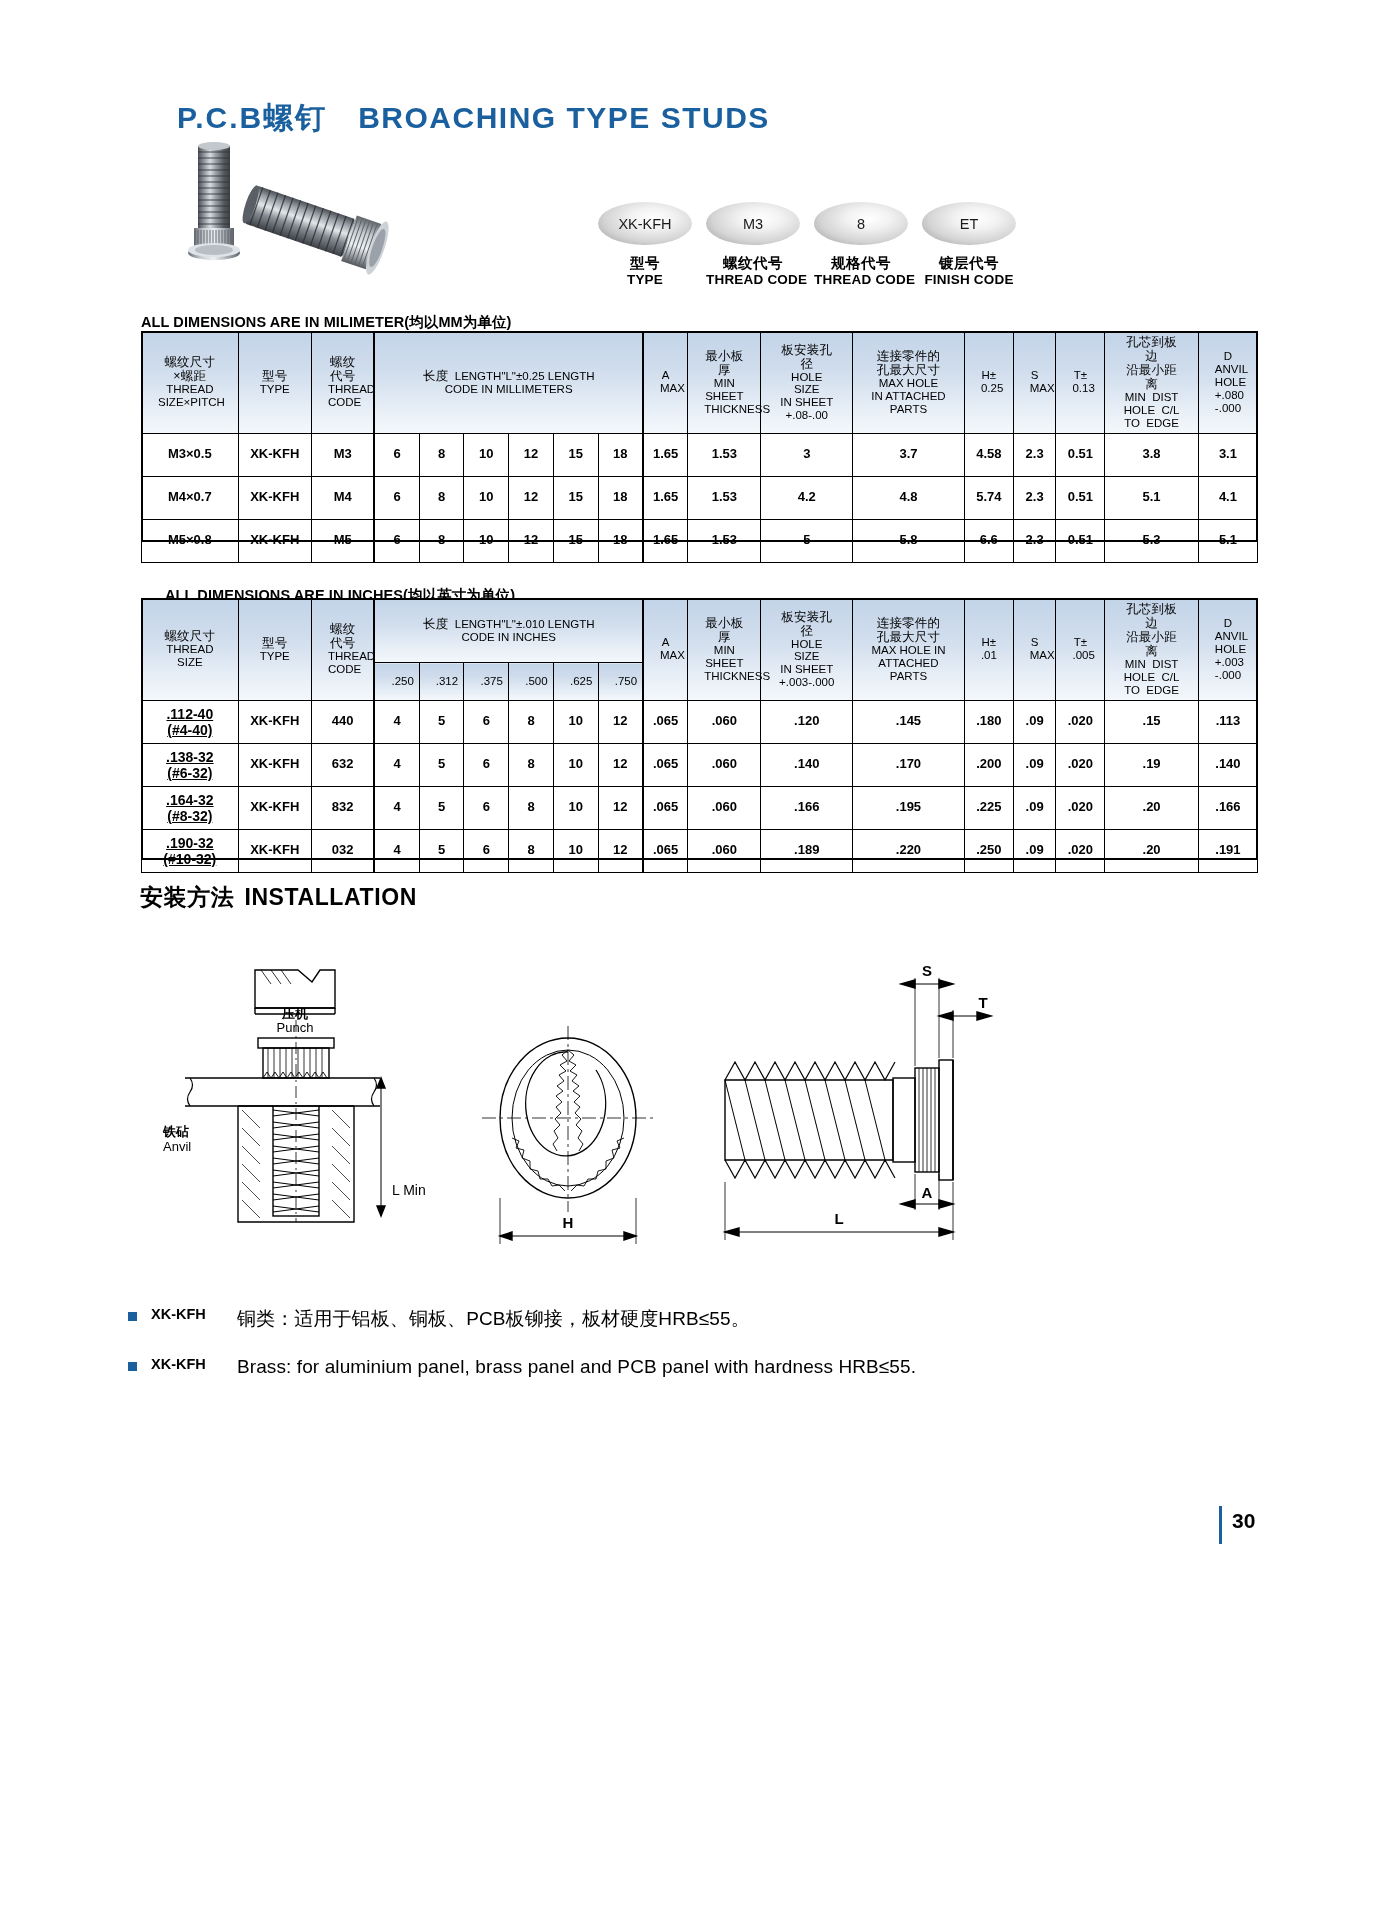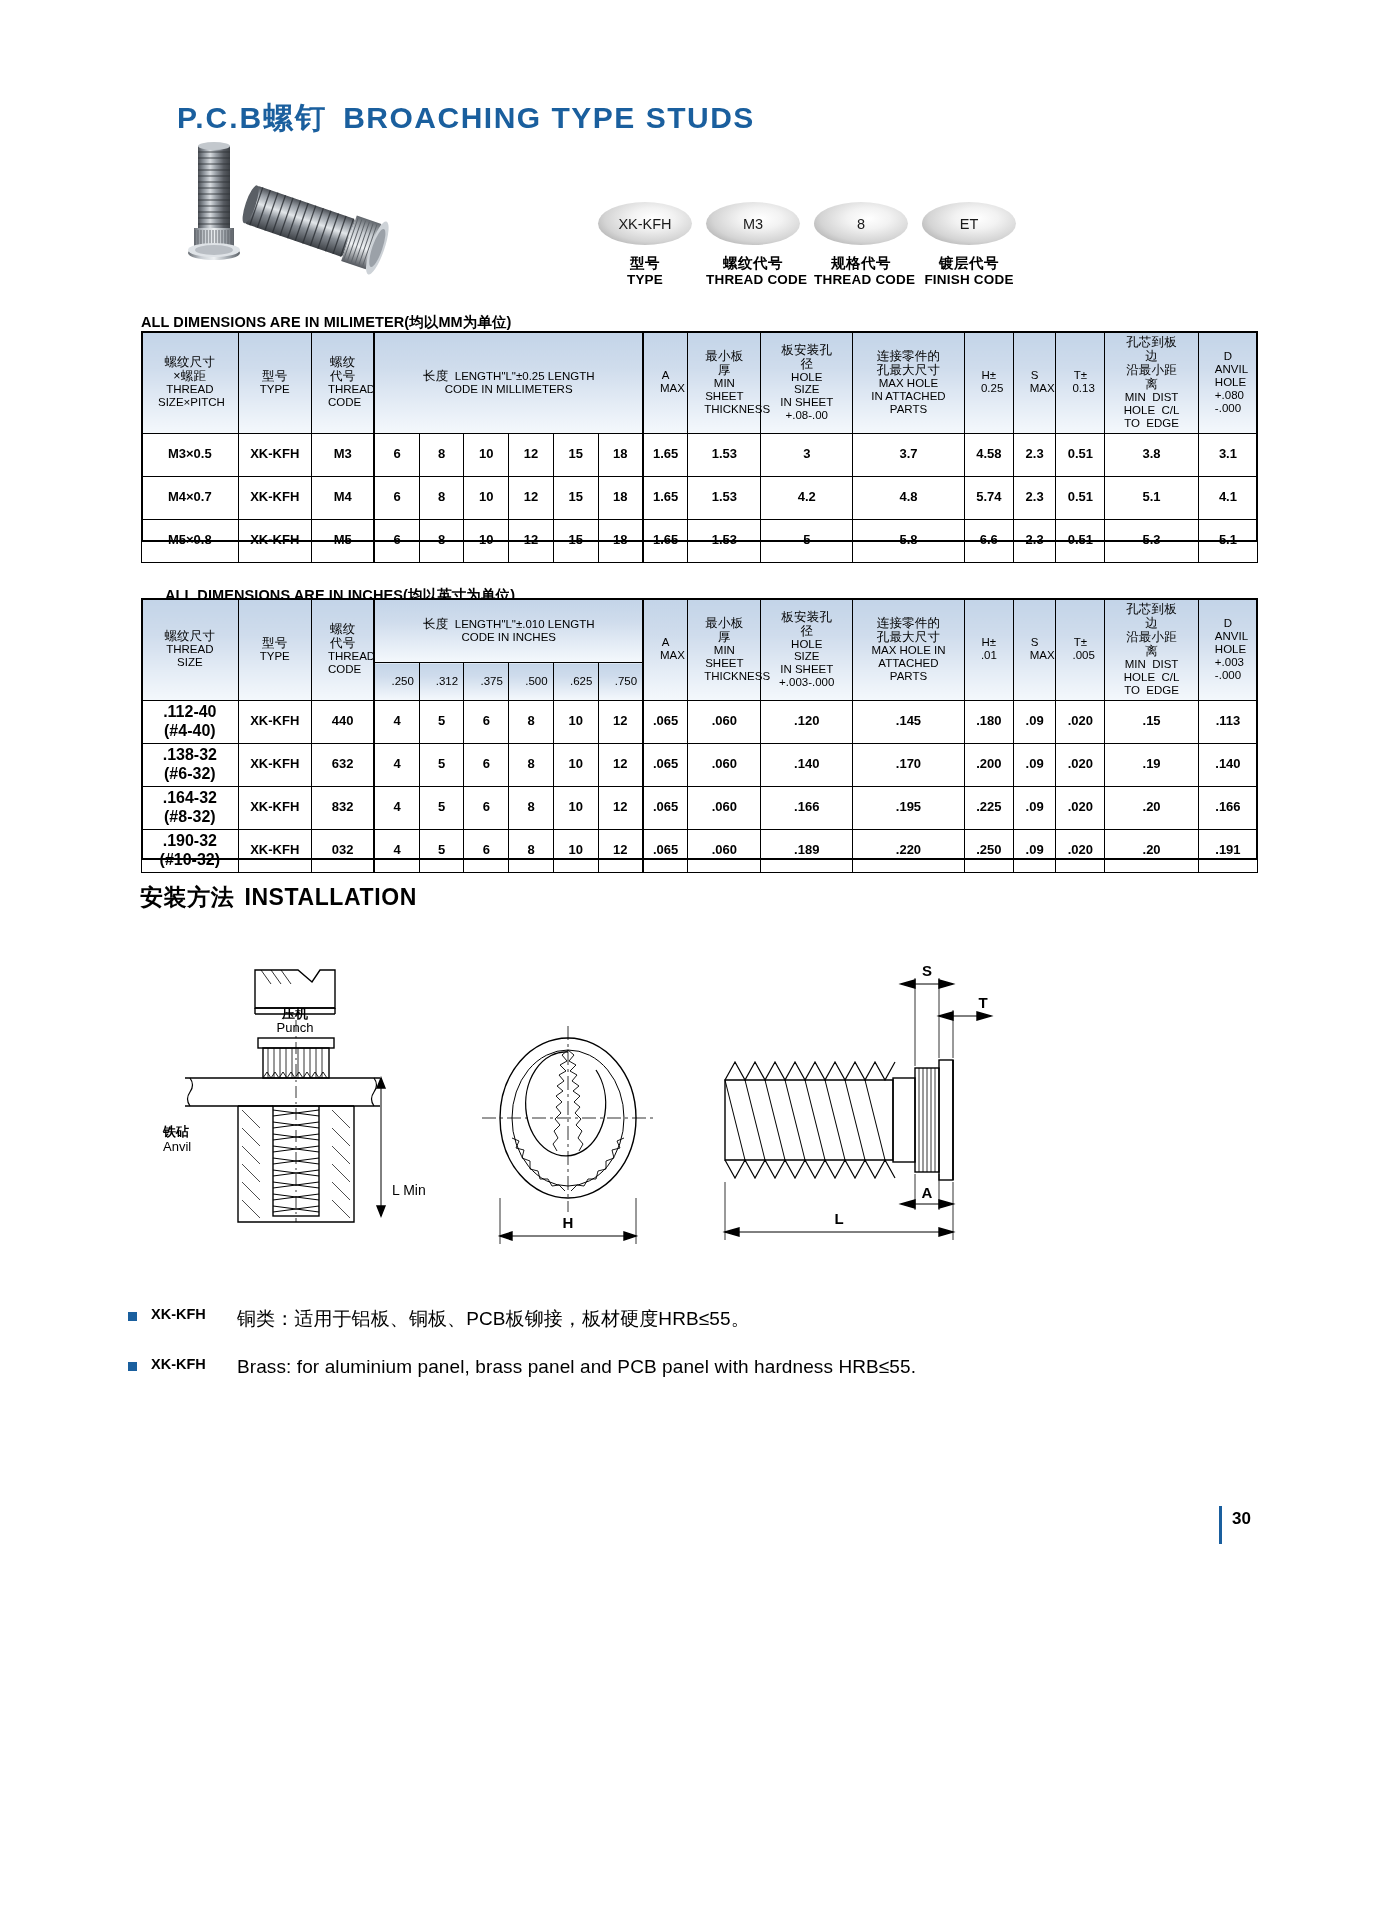--- a/index.html
+++ b/index.html
@@ -14,21 +14,21 @@
   }
   .page { position:relative; width:1400px; height:1926px; }
 
   
   .title {
     position:absolute; left:168px; top:98px;
     font-size:30px; font-weight:600; letter-spacing:1.2px;
     color:#1a5f9e; white-space:nowrap;
   }
   .title .cn { letter-spacing:2px;margin-left:9px; }
-  .title .en { margin-left:16px; letter-spacing:1.5px; }
+  .title .en { margin-left:31px; letter-spacing:1.5px; }
 
   
   .photos { position:absolute; left:160px; top:140px; width:250px; height:140px; }
 
   .stud-a { position:absolute; left:14px; top:0px; }
   .stud-b { position:absolute; left:78px; top:50px; transform:rotate(19deg); }
 
   
   .pills { position:absolute; left:598px; top:202px; width:420px; }
   .pill-row { display:flex; gap:14px; }
@@ -70,21 +70,21 @@
     padding:3px 16px;
   }
   table.spec thead th .cn { font-size:12.5px; letter-spacing:0.2px; }
   table.spec tbody td {
     background:#fff;
     font-size:13px;
     font-weight:700;
     height:43px;
     line-height:1.15;
   }
-  table.spec tbody td.small { font-size:16px; }
+  table.spec tbody td.small { font-size:14px;text-decoration:underline; }
   .thick-r { border-right:2px solid #000 !important; }
 
   #tbl-mm { left:141px; top:331px; width:1117px; }
   #tbl-in { left:141px; top:598px; width:1117px; }
 
   .outerbox { position:absolute; border:2px solid #000; }
   #box-mm { left:141px; top:331px; width:1117px; height:211px; }
   #box-in { left:141px; top:598px; width:1117px; height:262px; }
 
   
@@ -104,21 +104,21 @@
     width:9px; height:9px; background:#1a5f9e; margin-top:6px; margin-right:14px; flex:0 0 auto;
   }
   .note .code { font-size:14.5px; font-weight:600; width:86px; flex:0 0 auto; }
   .note .txt { font-size:19px; letter-spacing:0.1px; }
 
   
   .footer-rule {
     position:absolute; left:1219px; top:1506px; width:3px; height:38px; background:#1a5f9e;
   }
   .page-num {
-    position:absolute; left:1232px; top:1509px; font-size:17px; font-weight:700;
+    position:absolute; left:1232px; top:1509px; font-size:21px; font-weight:700;
   }
 </style>
 </head>
 <body>
 
 <div class="page">
 
   <div class="title">
     <span class="cn">P.C.B螺钉</span><span class="en">BROACHING TYPE STUDS</span>
   </div>

